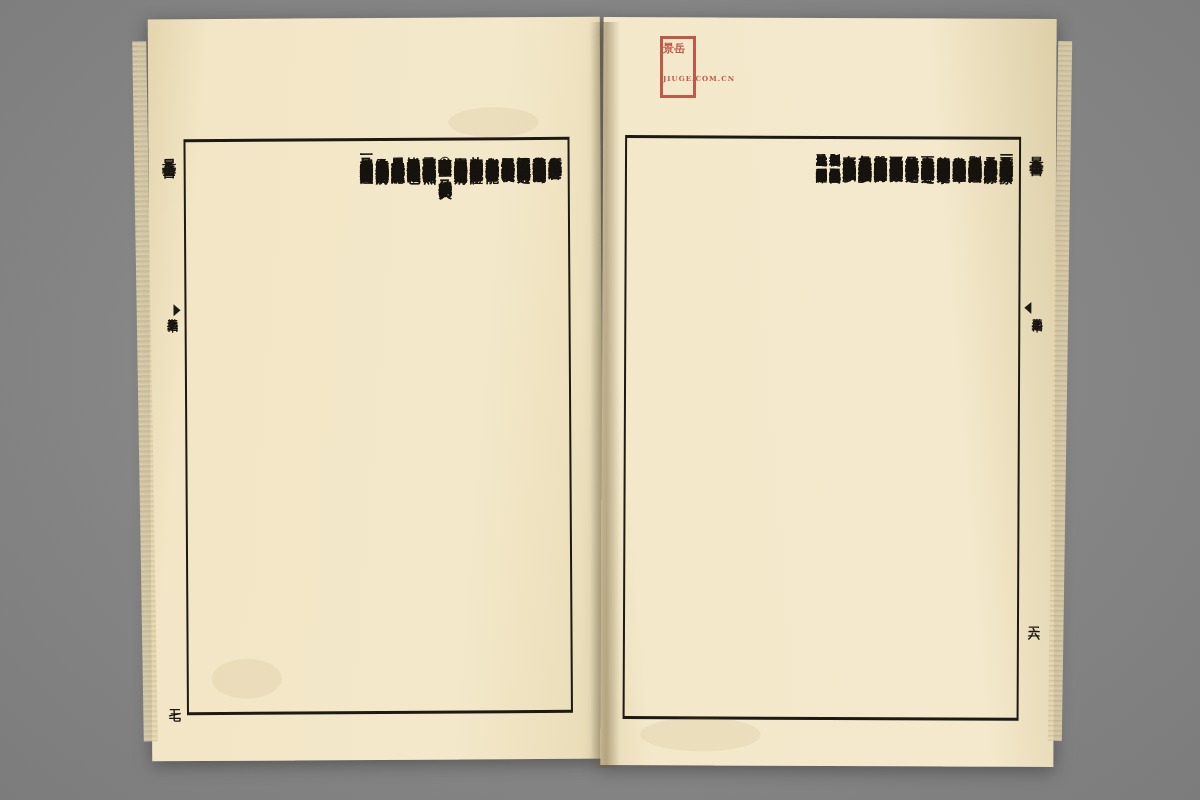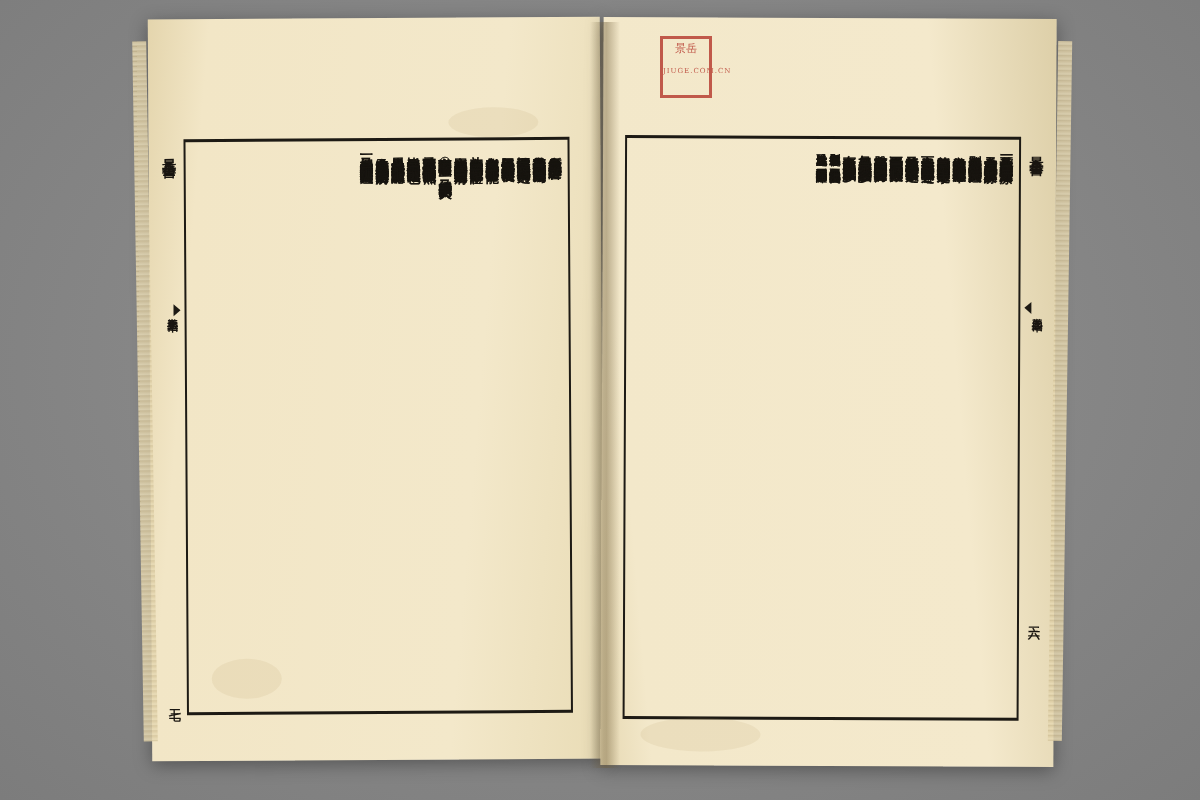--- a/index.html
+++ b/index.html
@@ -142,35 +142,35 @@
     border-bottom: 6px solid transparent;
   }
   .fish-mark.l { left: 24px; top: 285px; }
   .fish-mark.r { right: 24px; top: 283px; transform: rotate(180deg); }
 
   
   .seal {
     position: absolute;
     left: 510px;
     top: 18px;
-    width: 52px;
+    width: 36px;
     height: 62px;
     border: 3px solid #b63a2e;
     color: #b63a2e;
     font-size: 11px;
     line-height: 1.1;
-    text-align: center;
+    text-align: left;
     letter-spacing: 0;
     opacity: .82;
     box-sizing: border-box;
     padding-top: 4px;
-    font-weight: 400;
+    font-weight: 700;
     z-index: 8;
   }
-  .seal .seal-sub { font-size: 7px; letter-spacing: 1px; display:block; margin-top: 13px; }
+  .seal .seal-sub { font-size: 7px; letter-spacing: 1px; display:block; margin-top: 20px; }
 
   
   .blotch {
     position: absolute;
     border-radius: 50%;
     background: rgba(170,140,80,0.10);
     pointer-events: none;
   }
 </style>
 </head>

